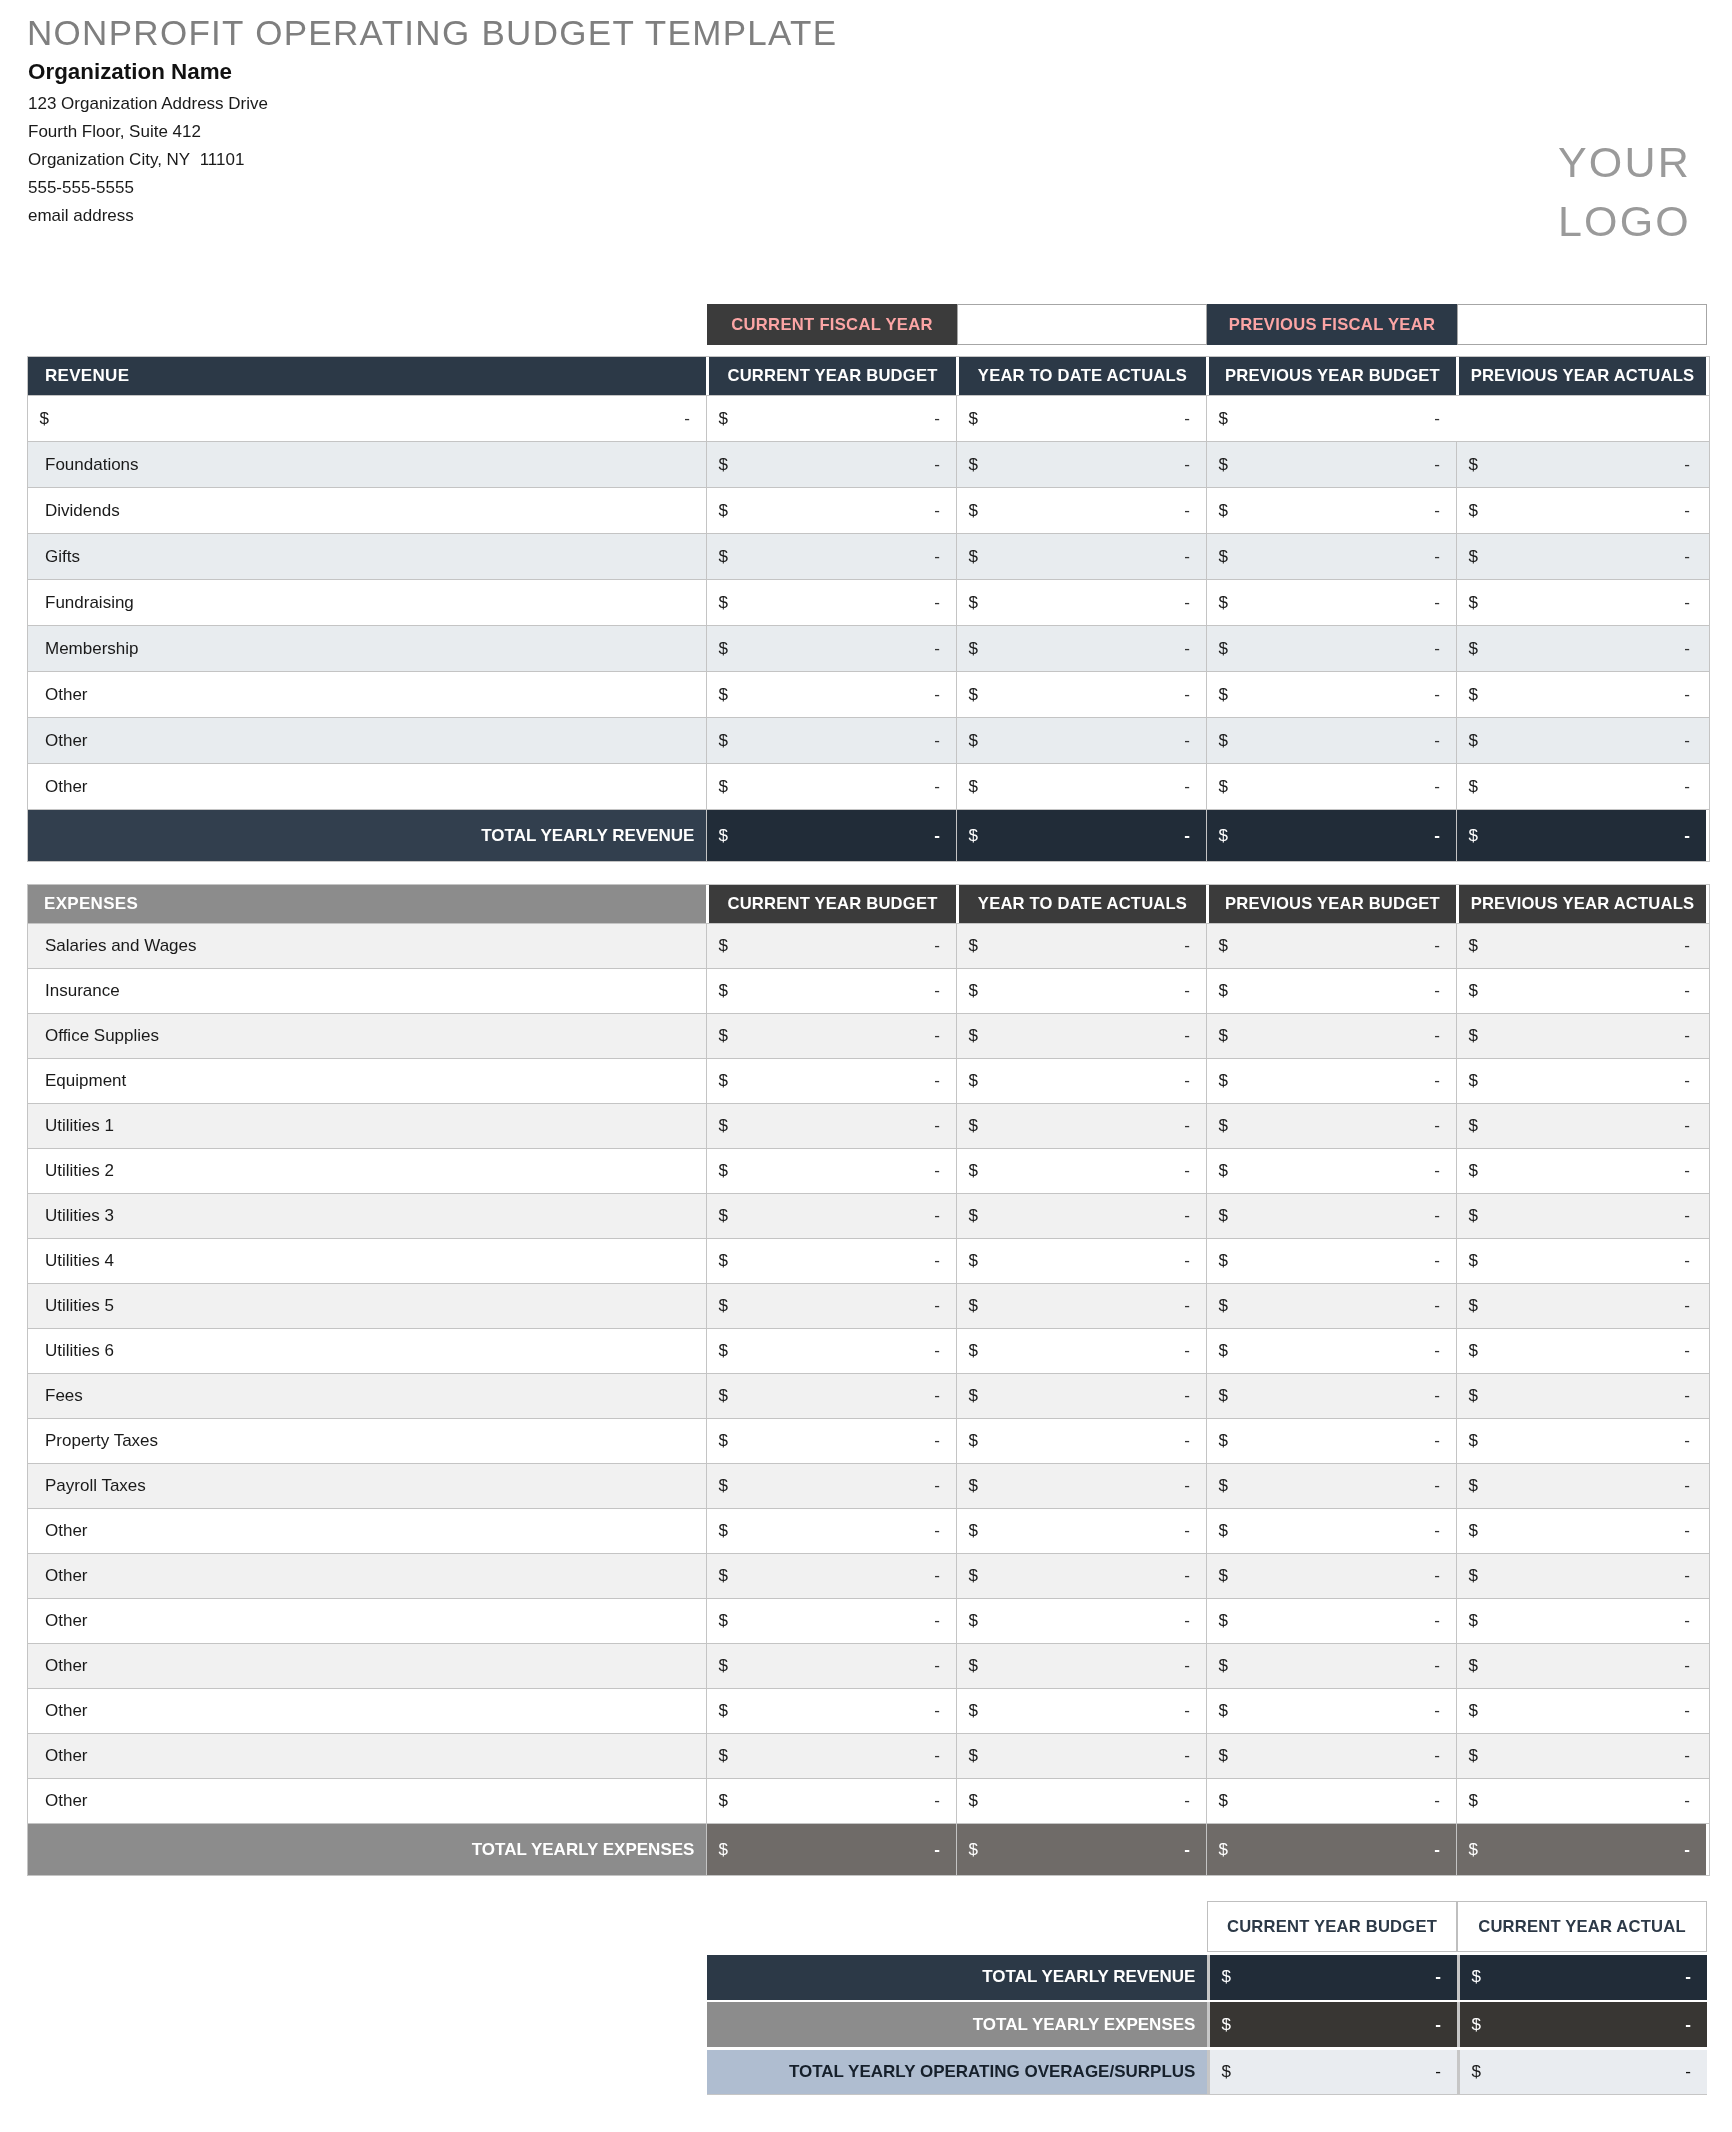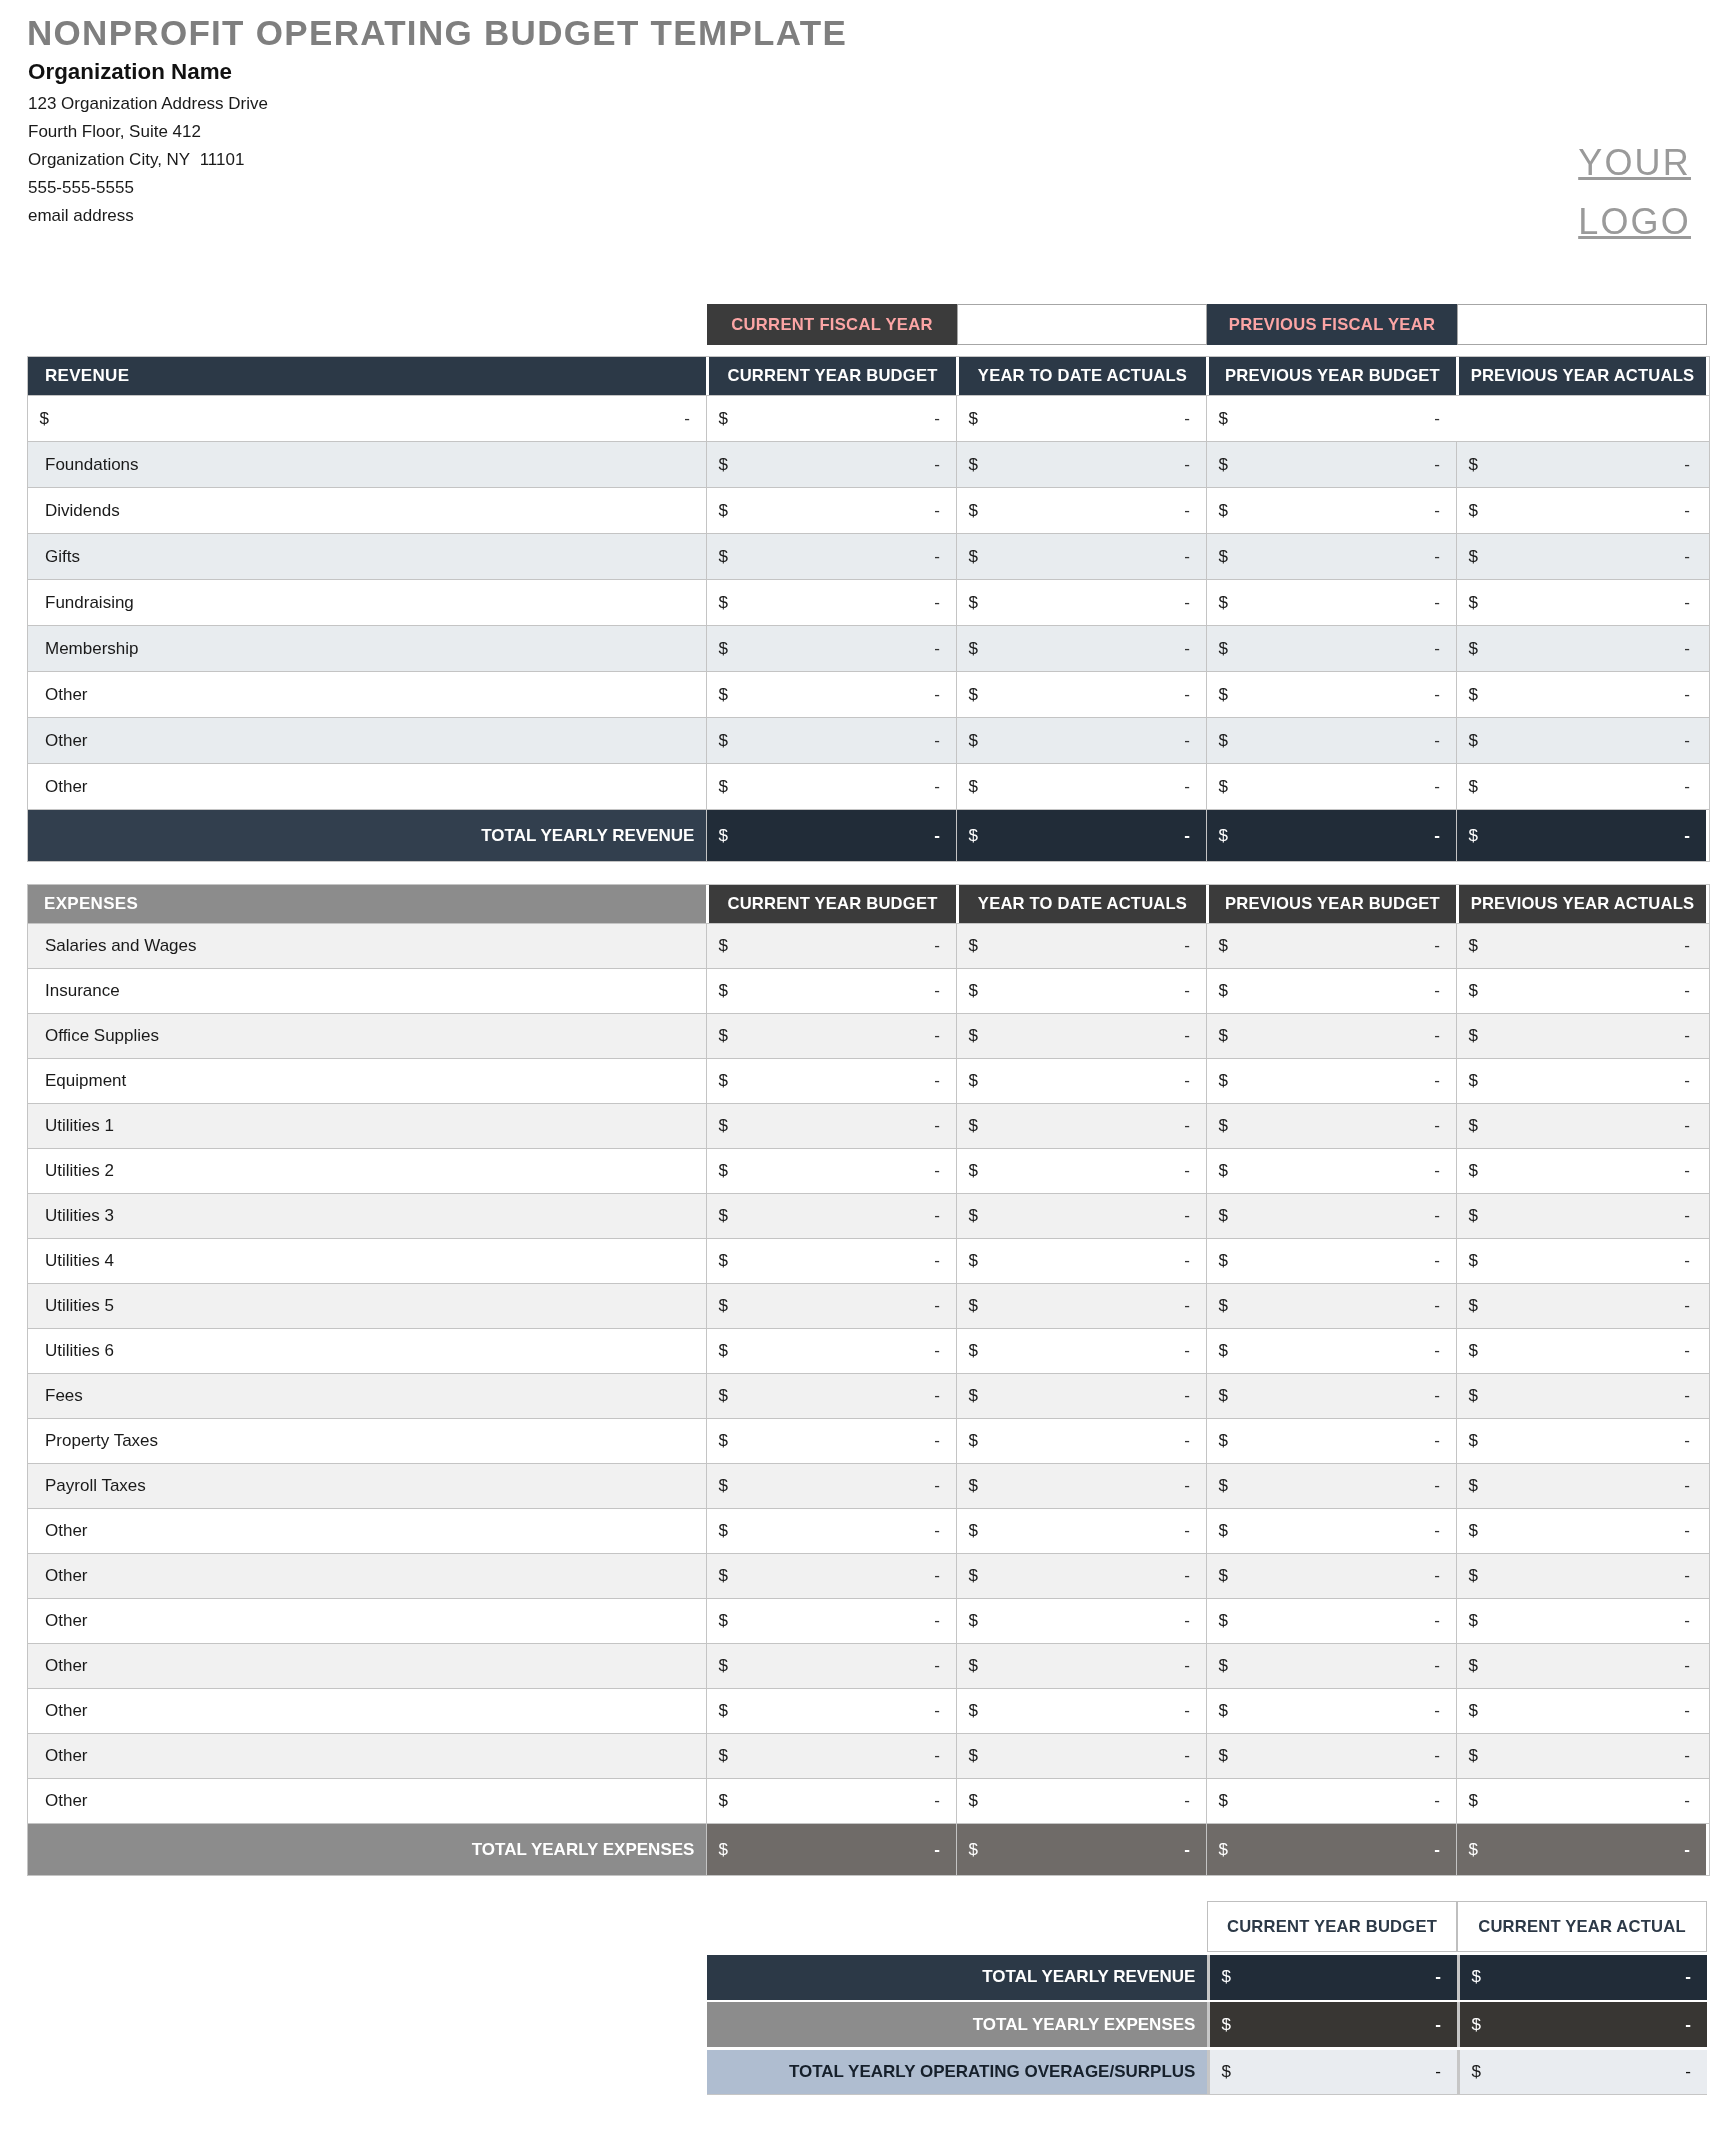--- a/index.html
+++ b/index.html
@@ -6,26 +6,26 @@
     --navy:#2c3947; --navy-label:#323f4e; --navy-dark:#212c38;
     --charcoal:#3b3b3b; --gray:#8c8c8c; --gray-dark:#6f6b68;
     --sum-exp-value:#383633; --surplus-label:#afbdd0; --surplus-value:#e9ecf0;
     --rev-alt:#e8ecef; --exp-alt:#f1f1f1; --title-gray:#7f7f7f; --logo-gray:#9a9a9a;
     --border:#c4c4c4; --input-border:#a6a6a6; --text:#1a1a1a;
   }
   html,body{margin:0;padding:0;background:#fff;}
   .page{position:relative;width:1732px;height:2132px;background:#fff;overflow:hidden;
         font-family:"Liberation Sans","DejaVu Sans",sans-serif;color:var(--text);}
 
-  .title{position:absolute;left:27px;top:13.4px;font-size:35px;font-weight:bold;
+  .title{position:absolute;left:27px;top:13.4px;font-size:35px;font-weight:normal;
          letter-spacing:1.3px;color:var(--title-gray);white-space:nowrap;}
   .org-name{position:absolute;left:28px;top:59px;font-size:22.4px;font-weight:bold;color:#111;}
   .org-lines{position:absolute;left:28px;top:90px;font-size:17px;line-height:28px;color:var(--text);}
-  .logo{position:absolute;right:41px;top:133px;text-align:right;font-size:36px;line-height:59px;
-        letter-spacing:2.2px;color:var(--logo-gray);font-weight:normal;text-decoration:underline;}
+  .logo{position:absolute;right:41px;top:133px;text-align:right;font-size:43px;line-height:59px;
+        letter-spacing:2.2px;color:var(--logo-gray);font-weight:normal;}
 
   .fiscal-row{position:absolute;left:707px;top:304px;display:grid;
               grid-template-columns:250px 250px 250px 250px;height:41px;}
   .fcell{box-sizing:border-box;display:flex;align-items:center;justify-content:center;font-size:16.6px;}
   .flabel{color:#fca5a5;font-weight:bold;letter-spacing:0.3px;}
   .fc-charcoal{background:var(--charcoal);}
   .fc-navy{background:var(--navy);}
   .finput{background:#fff;border:1.8px solid var(--input-border);}
 
   .btable{position:absolute;left:27px;width:1681px;border:1.8px solid var(--border);

